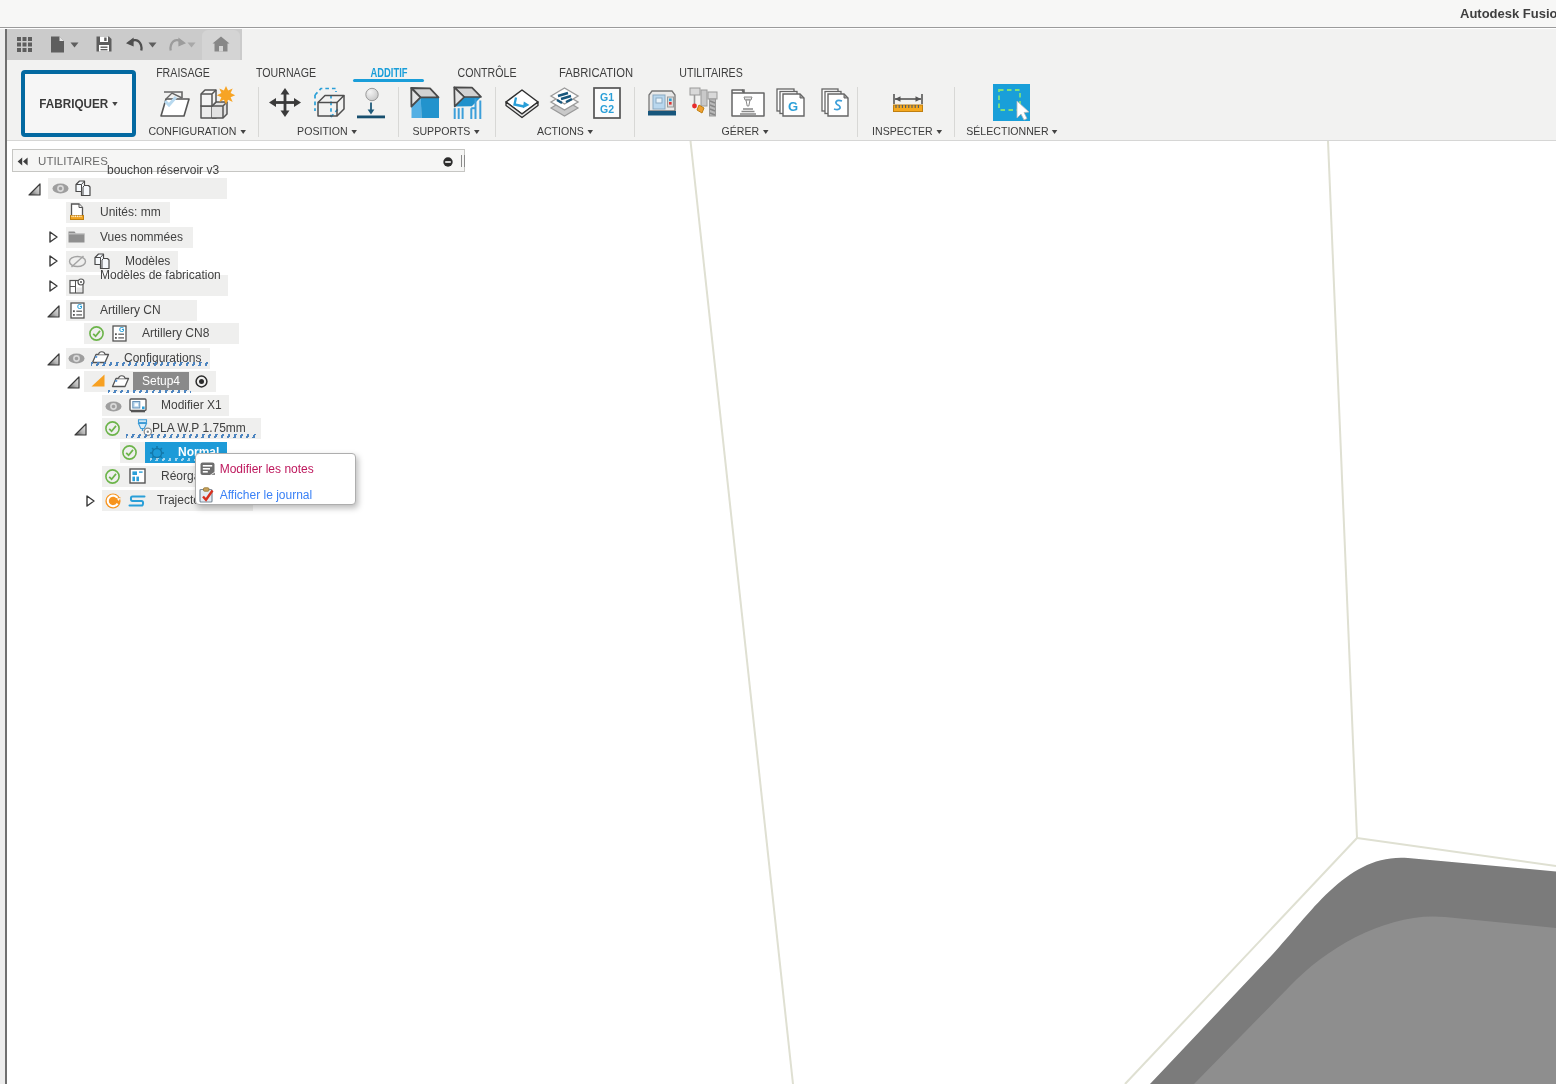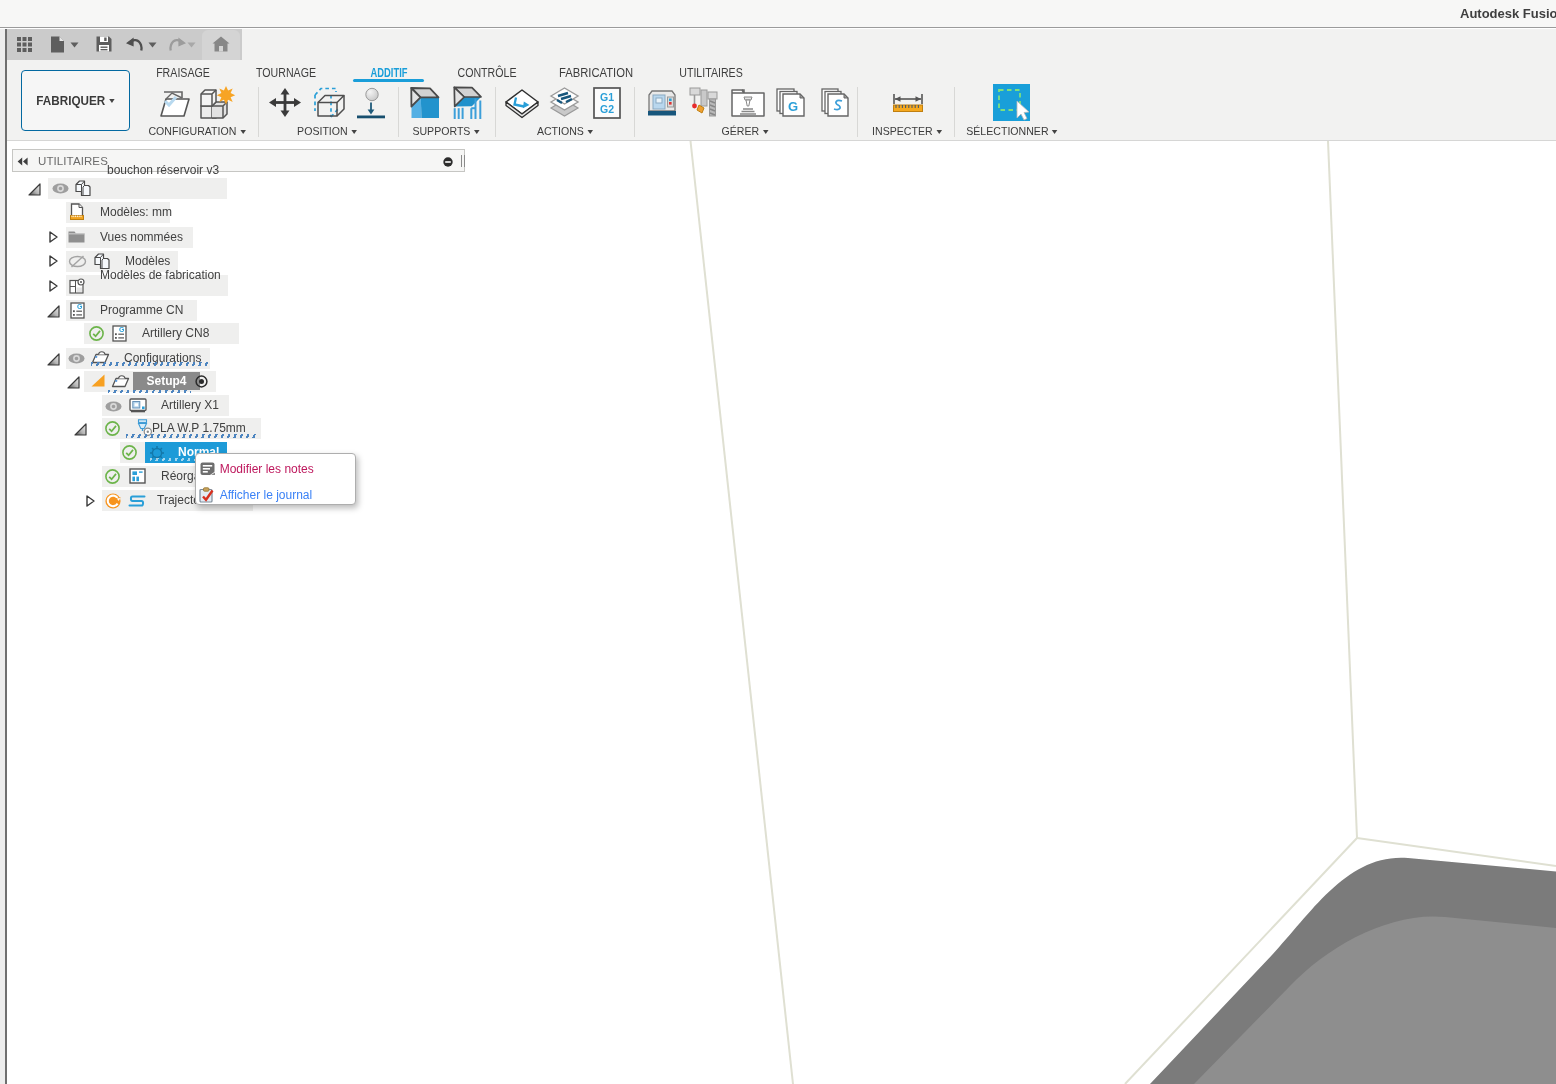--- a/index.html
+++ b/index.html
@@ -93,21 +93,21 @@
   </svg>
 
 <div class="tab" style="left:183.2px">FRAISAGE</div>
 <div class="tab" style="left:285.7px">TOURNAGE</div>
 <div class="tab" style="left:389px;color:#1a9ed9;font-weight:bold;transform:translateX(-50%) scaleX(.75)">ADDITIF</div>
 <div class="tab" style="left:486.6px">CONTRÔLE</div>
 <div class="tab" style="left:595.8px;transform:translateX(-50%) scaleX(.9)">FABRICATION</div>
 <div class="tab" style="left:711px">UTILITAIRES</div>
 <div class="ab" style="left:352.5px;top:78.5px;width:71.5px;height:3.5px;background:#1a9ed9;border-radius:2px"></div>
 
-<div class="ab" style="left:21px;top:70px;width:107px;height:59px;background:#f6f6f6;border:1px solid #0369a1;border-radius:4px;
+<div class="ab" style="left:21px;top:70px;width:107px;height:59px;background:#f6f6f6;border:4px solid #0369a1;border-radius:4px;
      display:flex;align-items:center;justify-content:center;font-size:13px;font-weight:bold;color:#3a3a3a">
     <span style="transform:scaleX(.9);display:inline-flex;align-items:center">FABRIQUER<span class="car"></span></span>
   </div>
 
 <div class="sep" style="left:257.5px"></div>
 <div class="sep" style="left:397.5px"></div>
 <div class="sep" style="left:494.5px"></div>
 <div class="sep" style="left:634px"></div>
 <div class="sep" style="left:857px"></div>
 <div class="sep" style="left:953.5px"></div>
@@ -326,21 +326,21 @@
   </svg>
 <div class="rowtx" style="left:107px;top:160px">bouchon réservoir v3</div>
 
 <div class="rowbg" style="left:66px;top:202px;width:104px"></div>
 <svg style="left:70px;top:203px" width="14" height="18" viewBox="0 0 14 18">
     <path d="M1.5,1 L9,1 L12.5,4.5 L12.5,14 L1.5,14 Z" fill="#fff" stroke="#555" stroke-width="1.3"></path>
     <path d="M9,1 L9,4.5 L12.5,4.5" fill="#eee" stroke="#555" stroke-width="1"></path>
     <rect x="0.5" y="12.5" width="13" height="4" fill="#f2a41f" stroke="#c07f10" stroke-width="1"></rect>
     <path d="M2,12.5 v1.6 M3.8,12.5 v1.6 M5.6,12.5 v1.6 M7.4,12.5 v1.6 M9.2,12.5 v1.6 M11,12.5 v1.6" stroke="#fff" stroke-width="0.9"></path>
   </svg>
-<div class="rowtx" style="left:100px;top:202px">Modèles: mm</div>
+<div class="rowtx" style="left:100px;top:202px">Unités: mm</div>
 
 <div class="rowbg" style="left:66px;top:226.5px;width:127px"></div>
 <svg style="left:49px;top:231px" width="9" height="12">
     <polygon points="1,1 8,6 1,11" fill="#fff" stroke="#3a3a3a" stroke-width="1.4" stroke-linejoin="round"></polygon>
   </svg>
 <svg style="left:68px;top:230px" width="17" height="13" viewBox="0 0 17 13">
     <path d="M0.5,1.5 h6 l1.5,2 h8.5 v9 h-16 z" fill="#8f8f8f"></path>
     <rect x="0.5" y="3.2" width="16" height="1.2" fill="#c9c9c9"></rect>
   </svg>
 <div class="rowtx" style="left:100px;top:226.5px">Vues nommées</div>
@@ -377,21 +377,21 @@
     <polygon points="1,12 12,1 12,12" fill="url(#tg)" stroke="#3a3a3a" stroke-width="1.2" stroke-linejoin="round"></polygon>
   </svg>
 <svg style="left:70px;top:302px" width="15" height="17" viewBox="0 0 15 17">
     <rect x="1" y="1" width="13" height="15" fill="#fff" stroke="#555" stroke-width="1.3"></rect>
     <text x="9.8" y="7.2" font-size="7" font-weight="bold" fill="#2a9fd8" text-anchor="middle" font-family="Liberation Sans">G</text>
     <rect x="3" y="8.3" width="1.8" height="1.8" fill="#555"></rect>
     <rect x="3" y="12" width="1.8" height="1.8" fill="#555"></rect>
     <line x1="6.3" y1="9.2" x2="12" y2="9.2" stroke="#555" stroke-width="1.2"></line>
     <line x1="6.3" y1="12.9" x2="12" y2="12.9" stroke="#555" stroke-width="1.2"></line>
   </svg>
-<div class="rowtx" style="left:100px;top:299.5px">Programme CN</div>
+<div class="rowtx" style="left:100px;top:299.5px">Artillery CN</div>
 
 <div class="rowbg" style="left:84px;top:323.3px;width:155px"></div>
 <svg style="left:89px;top:326.3px" width="15" height="15" viewBox="0 0 15 15">
     <circle cx="7.5" cy="7.5" r="6.6" fill="none" stroke="#6cb44a" stroke-width="1.6"></circle>
     <path d="M4.2,7.8 L6.6,10.2 L11,4.9" fill="none" stroke="#6cb44a" stroke-width="1.7"></path>
   </svg>
 <svg style="left:112px;top:325.3px" width="15" height="17" viewBox="0 0 15 17">
     <rect x="1" y="1" width="13" height="15" fill="#fff" stroke="#555" stroke-width="1.3"></rect>
     <text x="9.8" y="7.2" font-size="7" font-weight="bold" fill="#2a9fd8" text-anchor="middle" font-family="Liberation Sans">G</text>
     <rect x="3" y="8.3" width="1.8" height="1.8" fill="#555"></rect>
@@ -422,40 +422,40 @@
     <polygon points="1,12 12,1 12,12" fill="url(#tg)" stroke="#3a3a3a" stroke-width="1.2" stroke-linejoin="round"></polygon>
   </svg>
 <svg style="left:91px;top:374px" width="14" height="13">
     <polygon points="0.5,12.5 13.5,0.5 13.5,12.5" fill="#f7a021"></polygon>
   </svg>
 <svg style="left:111px;top:372.5px" width="19" height="15" viewBox="0 0 19 15">
     <path d="M1.5,13.5 L5,5.5 L17.5,5.5 L14,13.5 Z" fill="#fff" stroke="#555" stroke-width="1.3" stroke-linejoin="round"></path>
     <path d="M7.5,5.5 A3.3,3.3 0 0 1 14,5.5" fill="#fff" stroke="#555" stroke-width="1.2"></path>
     <path d="M4.2,7.5 l2,0.8" stroke="#4a90d9" stroke-width="1.6"></path>
   </svg>
-<div class="ab" style="left:133px;top:371.5px;width:67px;height:18px;background:#8a8a8a;color:#fff;font-weight:bold;font-size:12px;text-align:center;line-height:18px">Setup4</div>
+<div class="ab" style="left:133px;top:371.5px;width:56px;height:18px;background:#8a8a8a;color:#fff;font-weight:normal;font-size:12px;text-align:center;line-height:18px">Setup4</div>
 <svg style="left:195px;top:375px" width="13" height="13" viewBox="0 0 13 13">
     <circle cx="6.5" cy="6.5" r="5.4" fill="none" stroke="#2b2b2b" stroke-width="1.5"></circle>
     <circle cx="6.5" cy="6.5" r="2.5" fill="#2b2b2b"></circle>
   </svg>
 <div class="ab" style="left:108px;top:389.8px;width:83px;height:3.4px;background:repeating-linear-gradient(110deg,#4d85c0 0 2.2px,transparent 2.2px 6px)"></div>
 
 <div class="rowbg" style="left:102px;top:395px;width:127px"></div>
 <svg style="left:105px;top:400.5px" width="17" height="11">
     <ellipse cx="8.5" cy="5.5" rx="8" ry="5" fill="#9e9e9e"></ellipse>
     <circle cx="8.5" cy="5.5" r="2.6" fill="none" stroke="#d8d8d8" stroke-width="1.6"></circle>
   </svg>
 <svg style="left:129px;top:398px" width="18" height="15" viewBox="0 0 18 15">
     <rect x="1" y="1" width="16" height="11.5" rx="1" fill="#fff" stroke="#555" stroke-width="1.3"></rect>
     <rect x="3.8" y="3.5" width="7" height="6.5" fill="#b9d7ee" stroke="#6a93b8" stroke-width="1"></rect>
     <rect x="5.6" y="5.3" width="3.4" height="3" fill="#fff"></rect>
     <rect x="13" y="8.5" width="2.6" height="2.6" fill="#2a9fd8"></rect>
     <rect x="2" y="12.5" width="14" height="1.8" fill="#555"></rect>
   </svg>
-<div class="rowtx" style="left:161px;top:395px">Artillery X1</div>
+<div class="rowtx" style="left:161px;top:395px">Modifier X1</div>
 
 <div class="rowbg" style="left:102px;top:418px;width:158.5px"></div>
 <svg style="left:74px;top:423px" width="13" height="13">
     <polygon points="1,12 12,1 12,12" fill="url(#tg)" stroke="#3a3a3a" stroke-width="1.2" stroke-linejoin="round"></polygon>
   </svg>
 <svg style="left:105px;top:421px" width="15" height="15" viewBox="0 0 15 15">
     <circle cx="7.5" cy="7.5" r="6.6" fill="none" stroke="#6cb44a" stroke-width="1.6"></circle>
     <path d="M4.2,7.8 L6.6,10.2 L11,4.9" fill="none" stroke="#6cb44a" stroke-width="1.7"></path>
   </svg>
 <svg style="left:134px;top:418.5px" width="19" height="18" viewBox="0 0 19 18">

